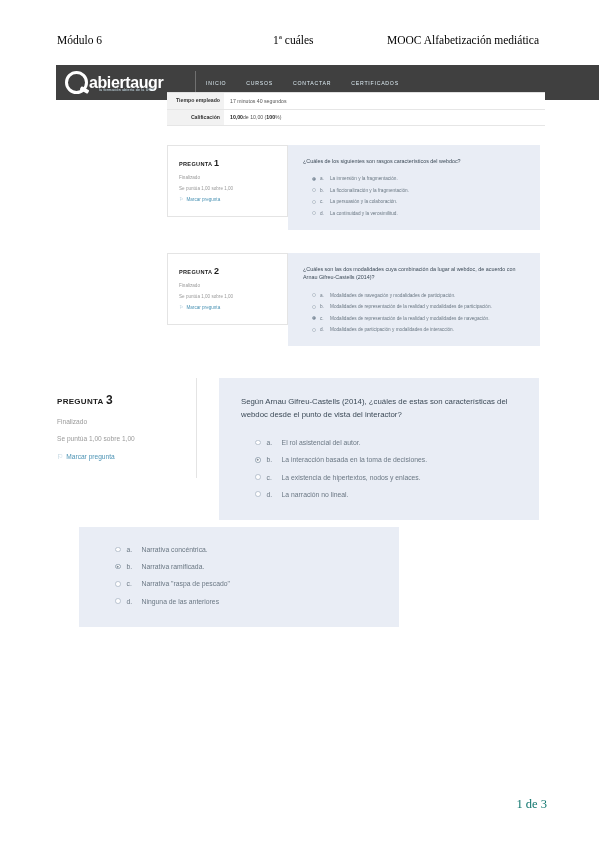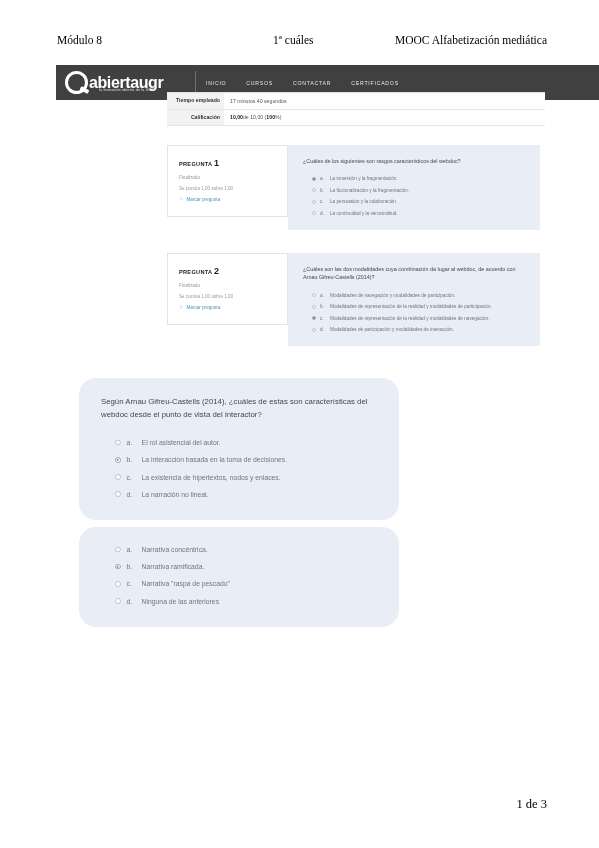--- a/index.html
+++ b/index.html
@@ -23,29 +23,29 @@
     right: 52px;
     height: 16px;
     font-family: "Liberation Serif", serif;
     font-size: 11.5px;
     color: #000;
     display: flex;
     align-items: baseline;
   }
   .doc-header .dh-left { flex: 0 0 auto; }
   .doc-header .dh-mid  { position:absolute; left: 216px; }
-  .doc-header .dh-right{ position:absolute; right: 0px; }
+  .doc-header .dh-right{ position:absolute; right: 8px; }
 
   .doc-footer {
     position: absolute;
     bottom: 36px;
     right: 52px;
     font-family: "Liberation Serif", serif;
     font-size: 12.5px;
-    color: #000000;
+    color: #0f766e;
   }
 
   
   .site-bar {
     position: absolute;
     top: 57px;
     left: 56px;
     width: 568px;
     height: 35px;
     background: #404040;
@@ -197,38 +197,38 @@
   .small .ans-letter { width: 6px; }
 
   
   .large .q-info { width: 140px; padding: 15px 12px 18px 0; border: none; border-right: 1px solid #e4e4e4; }
   .large .q-title { font-size: 8px; margin-bottom: 11px; }
   .large .q-title .qnum { font-size: 12px; }
   .large .q-state { font-size: 6.6px; margin-bottom: 10px; }
   .large .q-score { font-size: 6.6px; margin-bottom: 11px; }
   .large .q-flag  { font-size: 6.6px; }
   .large .flag-icon { font-size: 7px; }
-  .large .q-content { width: 320px; padding: 18px 20px 20px 22px; margin-left: 22px; border-radius: 17px; }
+  .large .q-content { width: 320px; padding: 18px 20px 20px 22px; margin-left: 22px; }
   .large .q-stem { font-size: 7.8px; line-height: 1.62; margin-bottom: 17px; }
   .large .q-answers { gap: 7px; padding-left: 14px; }
   .large .ans { font-size: 6.8px; line-height: 1.5; gap: 6px; }
   .large .radio { width: 5.6px; height: 5.6px; margin-top: 1.6px; }
   .large .radio.sel::after { width: 2.6px; height: 2.6px; }
   .large .ans-letter { width: 9px; }
 
   .pos-q1 { top: 145px; left: 167px; }
   .pos-q2 { top: 253px; left: 167px; }
   .pos-q3 { top: 378px; left: 57px; }
   .pos-q4 { top: 527px; left: 57px; }
 </style>
 </head>
 <body>
 
 <div class="doc-header">
-  <span class="dh-left">Módulo 8</span>
+  <span class="dh-left">Módulo 6</span>
   <span class="dh-mid">1ª cuáles</span>
   <span class="dh-right">MOOC Alfabetización mediática</span>
 </div>
 
 <div class="site-bar">
   <div class="brand">
     <span class="brand-mark"></span>
     <span class="brand-text">abiertaugr</span>
     <span class="brand-tag">la formación abierta de la UGR</span>
   </div>
@@ -326,20 +326,32 @@
       <label class="ans">
         <span class="radio"></span>
         <span class="ans-letter">d.</span>
         <span class="ans-text">Modalidades de participación y modalidades de interacción.</span>
       </label>
     </div>
   </div>
 </div>
 
 <div class="q-block large pos-q3">
+  <div class="q-info">
+    <div class="q-title">
+      <span>PREGUNTA</span>
+      <span class="qnum">3</span>
+    </div>
+    <div class="q-state">Finalizado</div>
+    <div class="q-score">Se puntúa 1,00 sobre 1,00</div>
+    <div class="q-flag">
+      <span class="flag-icon">⚐</span>
+      <span>Marcar pregunta</span>
+    </div>
+  </div>
   <div class="q-content">
     <div class="q-stem">Según Arnau Gifreu-Castells (2014), ¿cuáles de estas son características del webdoc desde el punto de vista del interactor?</div>
     <div class="q-answers">
       <label class="ans">
         <span class="radio"></span>
         <span class="ans-letter">a.</span>
         <span class="ans-text">El rol asistencial del autor.</span>
       </label>
       <label class="ans">
         <span class="radio sel"></span>

